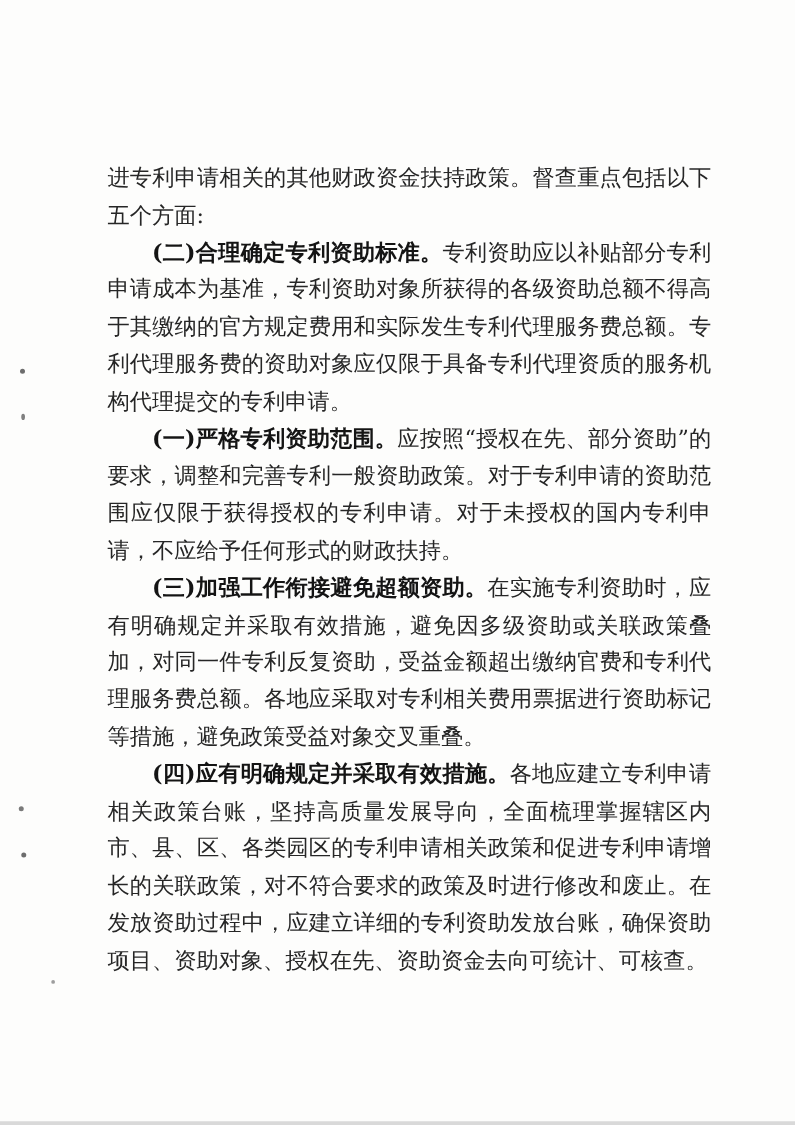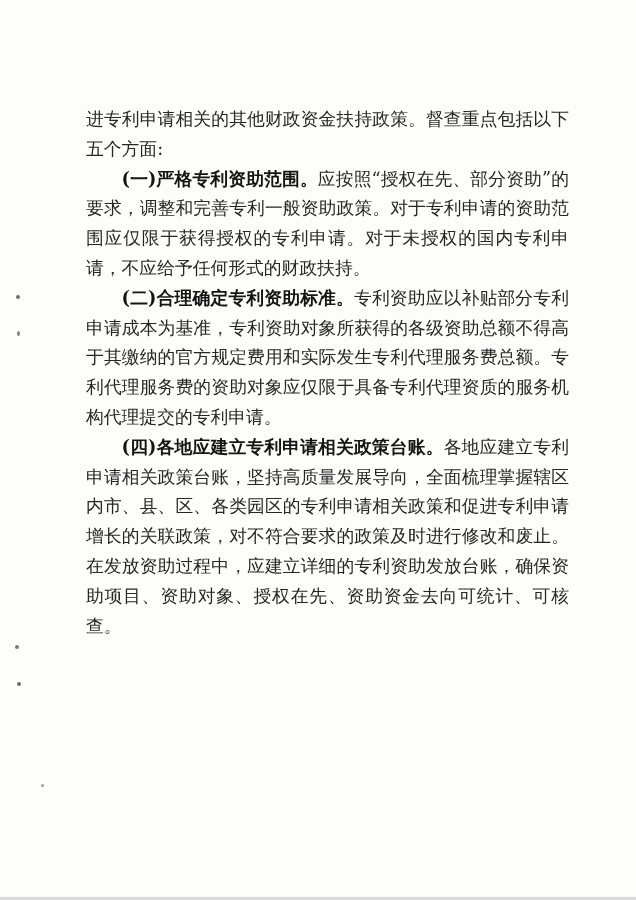--- a/index.html
+++ b/index.html
@@ -11,21 +11,21 @@
     position: relative;
     width: 636px;
     height: 900px;
     background: #fdfdfc;
     overflow: hidden;
     font-family: "DejaVu Serif", "Liberation Serif", serif;
   }
   .text-block {
     position: absolute;
     left: 86px;
-    top: 104px;
+    top: 128px;
     width: 483px;
     color: #262626;
     font-size: 17.8px;
     line-height: 29.8px;
     text-align: justify;
     text-justify: inter-ideograph;
     letter-spacing: 0;
   }
   .para {
     margin: 0;
@@ -58,26 +58,27 @@
   }
 </style>
 </head>
 <body>
 
 <div class="page">
   <div class="text-block">
 
     <p class="para intro">进专利申请相关的其他财政资金扶持政策。督查重点包括以下五个方面:</p>
 
+    <p class="para section"><b class="head">(二)合理确定专利资助标准。</b><span>专利资助应以补贴部分专利申请成本为基准，专利资助对象所获得的各级资助总额不得高于其缴纳的官方规定费用和实际发生专利代理服务费总额。专利代理服务费的资助对象应仅限于具备专利代理资质的服务机构代理提交的专利申请。</span></p>
+
     <p class="para section"><b class="head">(一)严格专利资助范围。</b><span>应按照“授权在先、部分资助”的要求，调整和完善专利一般资助政策。对于专利申请的资助范围应仅限于获得授权的专利申请。对于未授权的国内专利申请，不应给予任何形式的财政扶持。</span></p>
 
-    <p class="para section"><b class="head">(二)合理确定专利资助标准。</b><span>专利资助应以补贴部分专利申请成本为基准，专利资助对象所获得的各级资助总额不得高于其缴纳的官方规定费用和实际发生专利代理服务费总额。专利代理服务费的资助对象应仅限于具备专利代理资质的服务机构代理提交的专利申请。</span></p>
+    <p class="para section"><b class="head">(三)加强工作衔接避免超额资助。</b><span>在实施专利资助时，应有明确规定并采取有效措施，避免因多级资助或关联政策叠加，对同一件专利反复资助，受益金额超出缴纳官费和专利代理服务费总额。各地应采取对专利相关费用票据进行资助标记等措施，避免政策受益对象交叉重叠。</span></p>
 
-
-    <p class="para section"><b class="head">(四)各地应建立专利申请相关政策台账。</b><span>各地应建立专利申请相关政策台账，坚持高质量发展导向，全面梳理掌握辖区内市、县、区、各类园区的专利申请相关政策和促进专利申请增长的关联政策，对不符合要求的政策及时进行修改和废止。在发放资助过程中，应建立详细的专利资助发放台账，确保资助项目、资助对象、授权在先、资助资金去向可统计、可核查。</span></p>
+    <p class="para section"><b class="head">(四)应有明确规定并采取有效措施。</b><span>各地应建立专利申请相关政策台账，坚持高质量发展导向，全面梳理掌握辖区内市、县、区、各类园区的专利申请相关政策和促进专利申请增长的关联政策，对不符合要求的政策及时进行修改和废止。在发放资助过程中，应建立详细的专利资助发放台账，确保资助项目、资助对象、授权在先、资助资金去向可统计、可核查。</span></p>
 
   </div>
 
   <div class="speck" id="speck1"></div>
   <div class="speck" id="speck2"></div>
   <div class="speck" id="speck3"></div>
   <div class="speck" id="speck4"></div>
   <div class="speck" id="speck5"></div>
 
   <div class="bottom-edge"></div>

